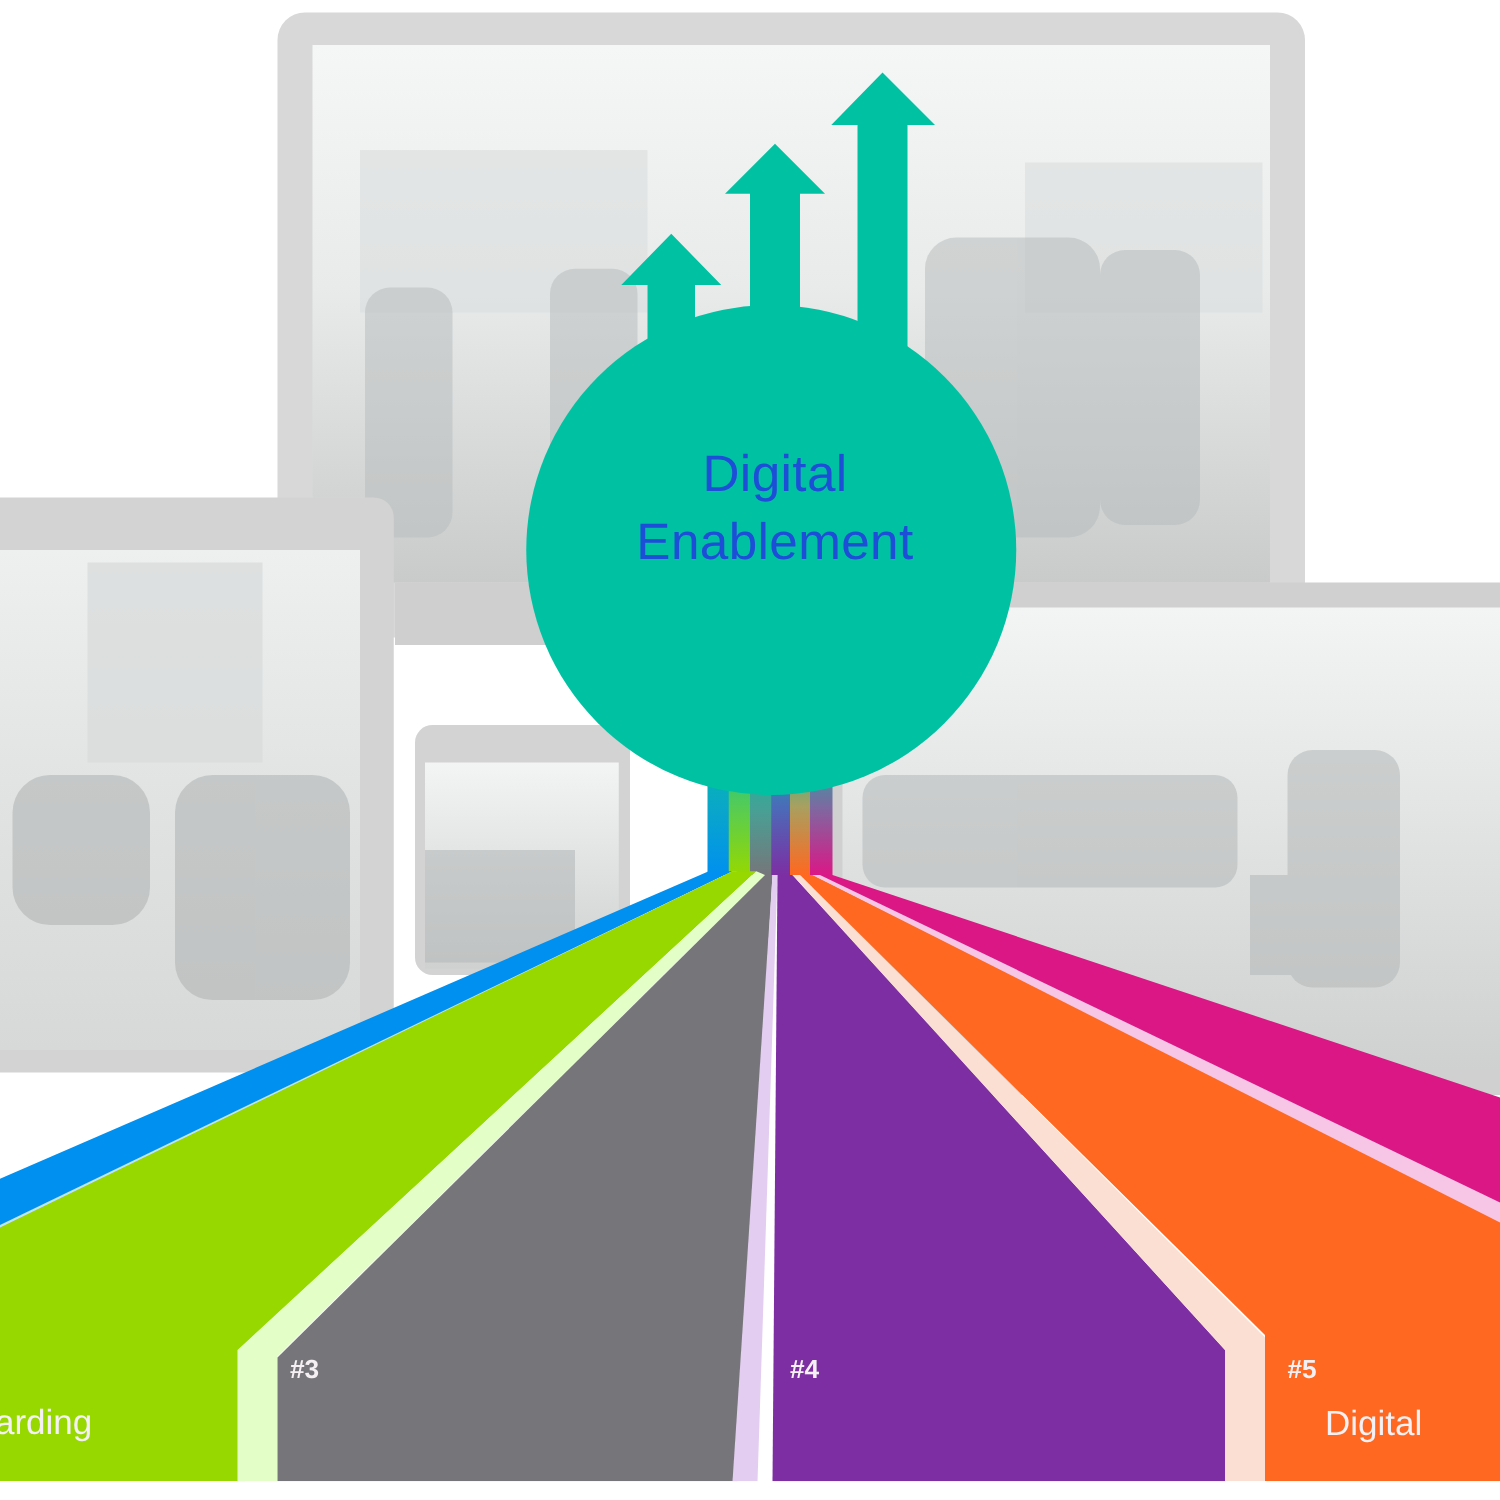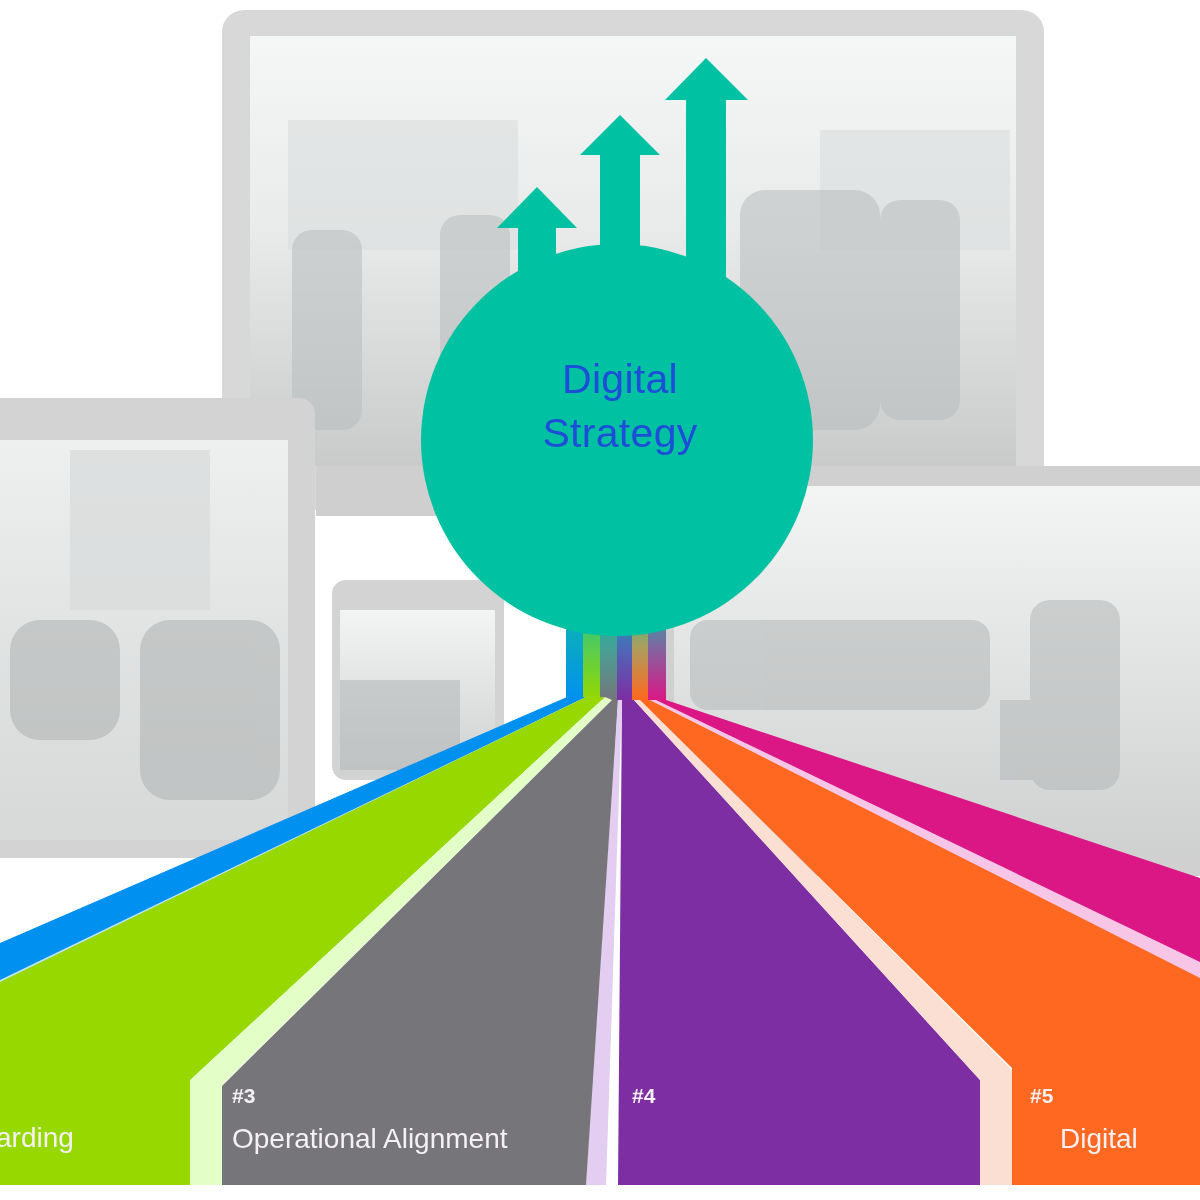--- a/index.html
+++ b/index.html
@@ -170,30 +170,29 @@
       <polygon points="650,700 656,700 1200,960 1200,978" fill="#f7c6e6"></polygon>
 
       <polygon points="656,700 666,700 1200,878 1200,962" fill="#db1786"></polygon>
     </g>
 
     <rect x="0" y="1185" width="1200" height="15" fill="#ffffff"></rect>
   </svg>
 
   <div class="center-title">
     <span>Digital</span>
-    <span>Strategy</span>
+    <span>Enablement</span>
   </div>
 
   <div class="label" style="left:-4px; top:1121px;">
     <span class="name">arding</span>
   </div>
 
   <div class="label" style="left:232px; top:1084px;">
     <span class="num">#3</span>
-    <span class="name" style="margin-top:14px;">Operational Alignment</span>
   </div>
 
   <div class="label" style="left:632px; top:1084px;">
     <span class="num">#4</span>
   </div>
 
   <div class="label" style="left:1030px; top:1084px;">
     <span class="num">#5</span>
     <span class="name" style="margin-top:14px; margin-left:30px;">Digital</span>
   </div>

